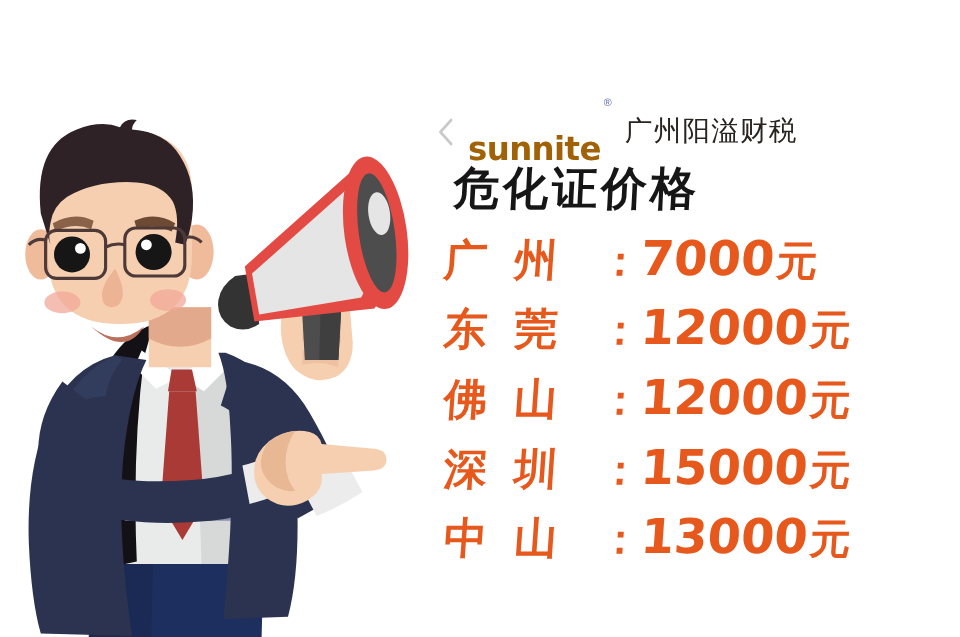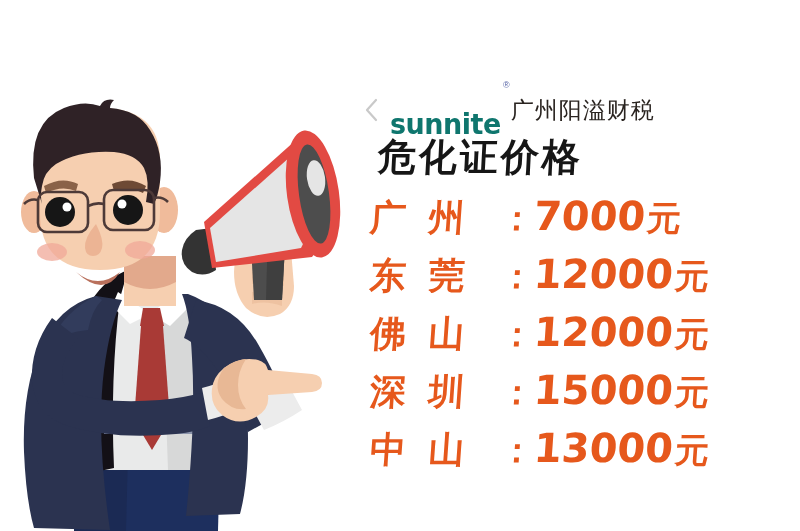--- a/index.html
+++ b/index.html
@@ -41,38 +41,39 @@
   #logo-wrap {
     position:relative;
     display:flex; align-items:baseline;
     flex:0 0 auto;
   }
   #logo-text {
     font-family:"DejaVu Sans", sans-serif;
     font-size:27px;
     font-weight:700;
     letter-spacing:-0.5px;
-    color:#0f766e;
+    color:#a16207;
     line-height:1;
     transform:scaleY(1.02);
     margin-top:28px;
   }
   #logo-reg {
     position:absolute;
     right:-9px; top:-2px;
     font-size:9px;
     color:#5a67a8;
     line-height:1;
   }
   #company-name {
     font-family:"DejaVu Sans", sans-serif;
     font-size:23px;
     color:#2a2420;
     letter-spacing:1px;
     line-height:1;
+    margin-left:10px;
     white-space:nowrap;
   }
 
   
   #title {
     position:absolute;
     left:378px; top:137px;
     font-family:"DejaVu Sans", sans-serif;
     font-size:38px;
     font-weight:700;

